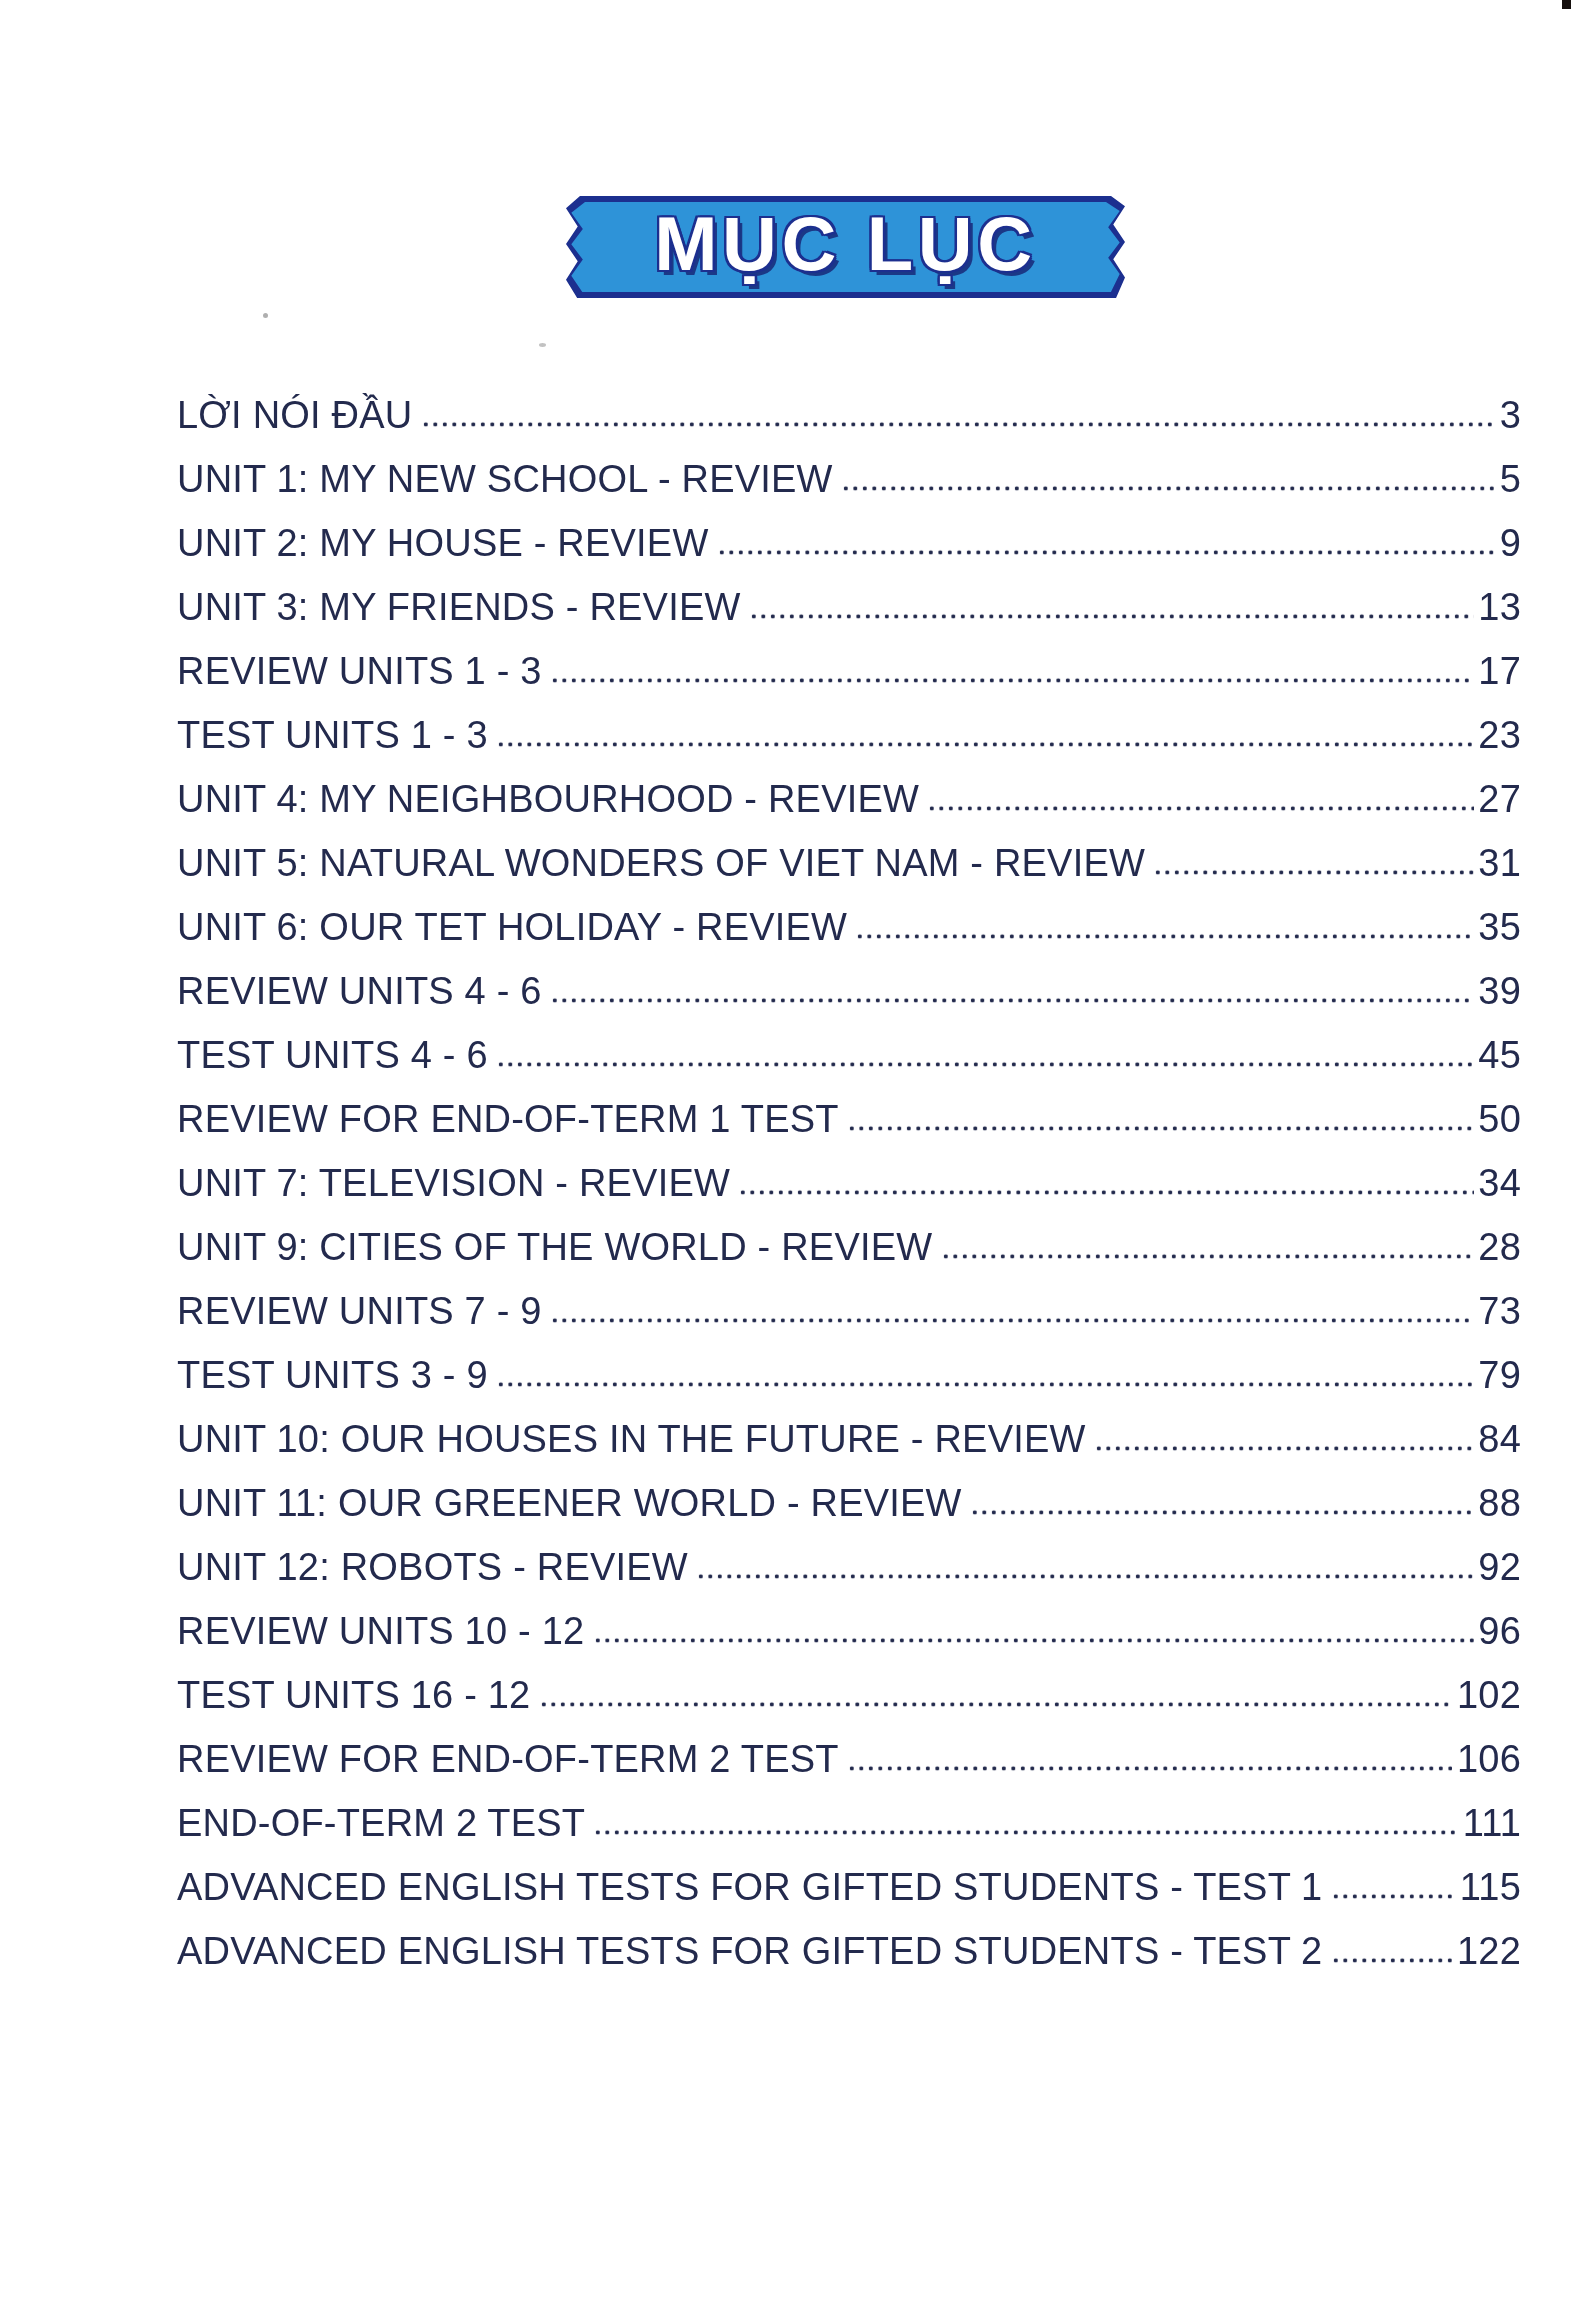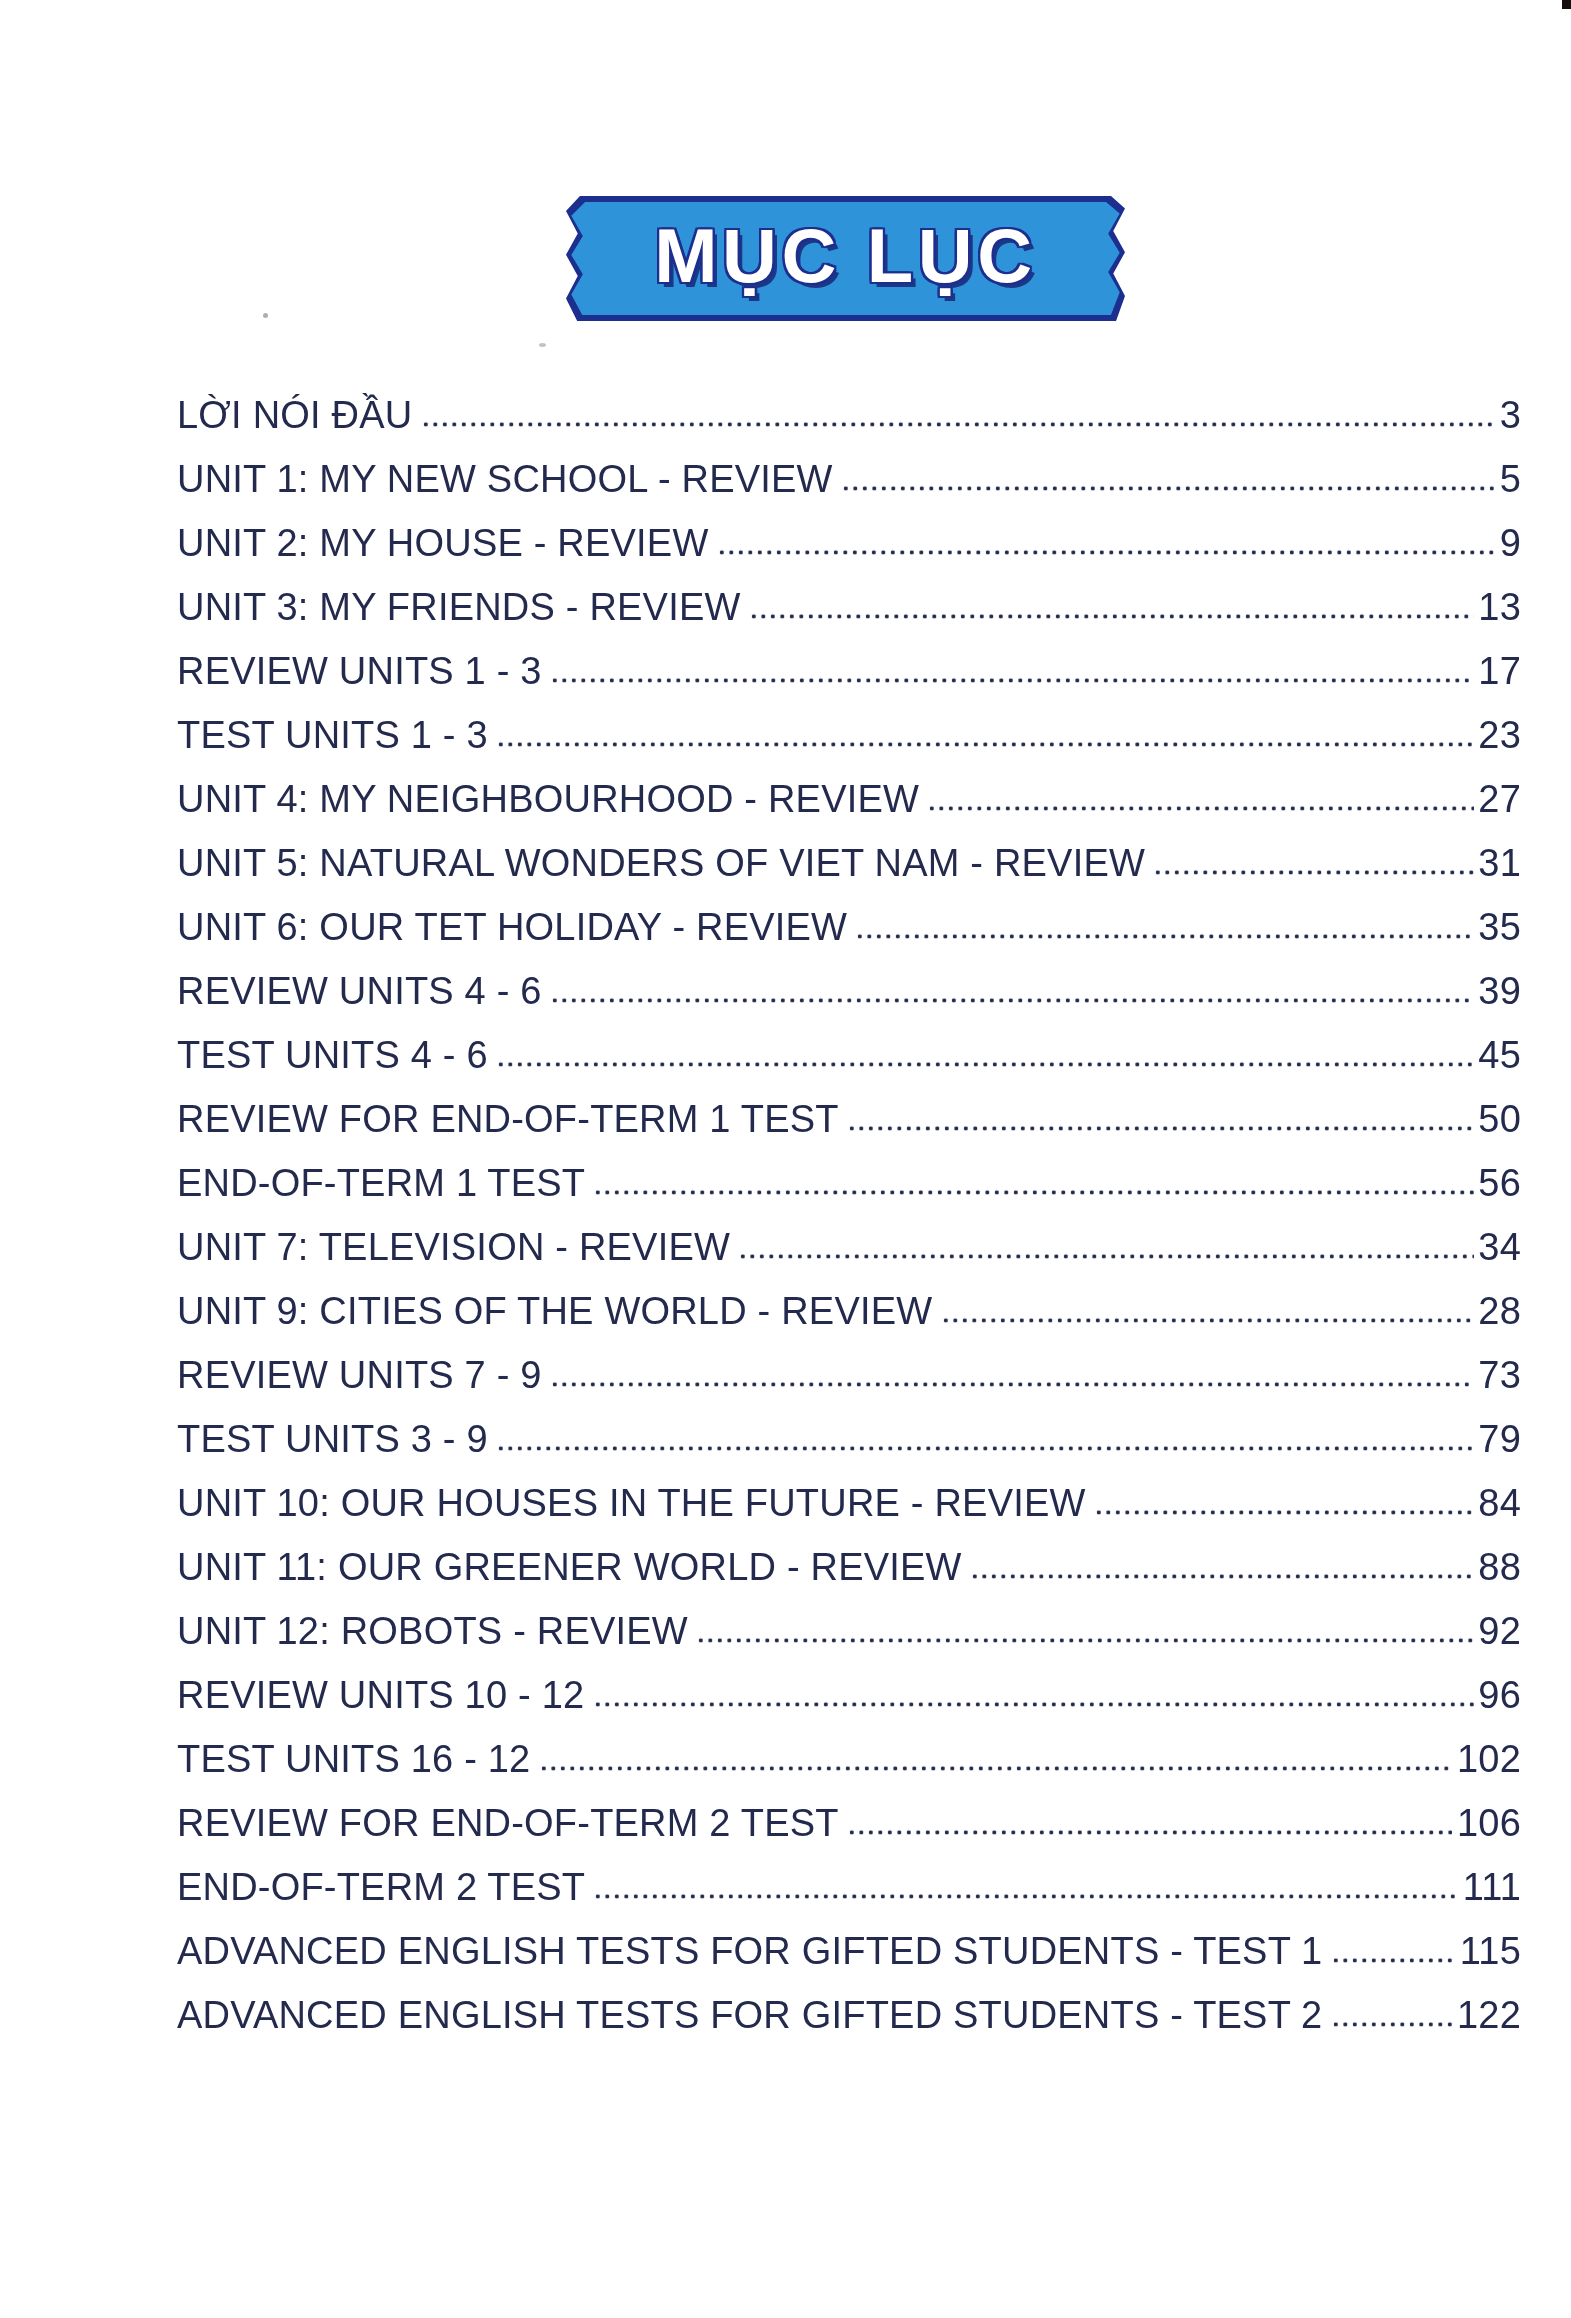--- a/index.html
+++ b/index.html
@@ -10,21 +10,21 @@
   *{margin:0;padding:0;box-sizing:border-box;}
   html,body{background:#ffffff;}
   body{
     width:1572px;height:2319px;position:relative;overflow:hidden;
     font-family:"Liberation Sans","DejaVu Sans",sans-serif;
     color:var(--ink);
   }
 
   
   .ribbon{
-    position:absolute;left:566px;top:196px;width:559px;height:125px;
+    position:absolute;left:566px;top:196px;width:559px;height:102px;
     background:var(--ribbon-border);
     clip-path:polygon(2.5% 0%,97.5% 0%,100% 10%,97.9% 28%,100% 45%,97.9% 62%,100% 80%,98.4% 100%,2% 100%,0% 82%,2.1% 64%,0% 47%,2.1% 30%,0% 12%);
   }
   .ribbon-inner{
     position:absolute;left:5.3px;right:5.3px;top:6.1px;bottom:6.1px;
     background:var(--ribbon-fill);
     clip-path:polygon(2.5% 0%,97.5% 0%,100% 10%,97.9% 28%,100% 45%,97.9% 62%,100% 80%,98.4% 100%,2% 100%,0% 82%,2.1% 64%,0% 47%,2.1% 30%,0% 12%);
     display:flex;align-items:center;justify-content:center;
   }
   .ribbon-title{
@@ -143,25 +143,20 @@
       <span class="toc-leader"></span>
       <span class="toc-page">45</span>
     </div>
 
     <div class="toc-row">
       <span class="toc-label">REVIEW FOR END-OF-TERM 1 TEST</span>
       <span class="toc-leader"></span>
       <span class="toc-page">50</span>
     </div>
 
-    <div class="toc-row">
-      <span class="toc-label">END-OF-TERM 1 TEST</span>
-      <span class="toc-leader"></span>
-      <span class="toc-page">56</span>
-    </div>
 
     <div class="toc-row">
       <span class="toc-label">UNIT 7: TELEVISION - REVIEW</span>
       <span class="toc-leader"></span>
       <span class="toc-page">34</span>
     </div>
 
 
     <div class="toc-row">
       <span class="toc-label">UNIT 9: CITIES OF THE WORLD - REVIEW</span>

